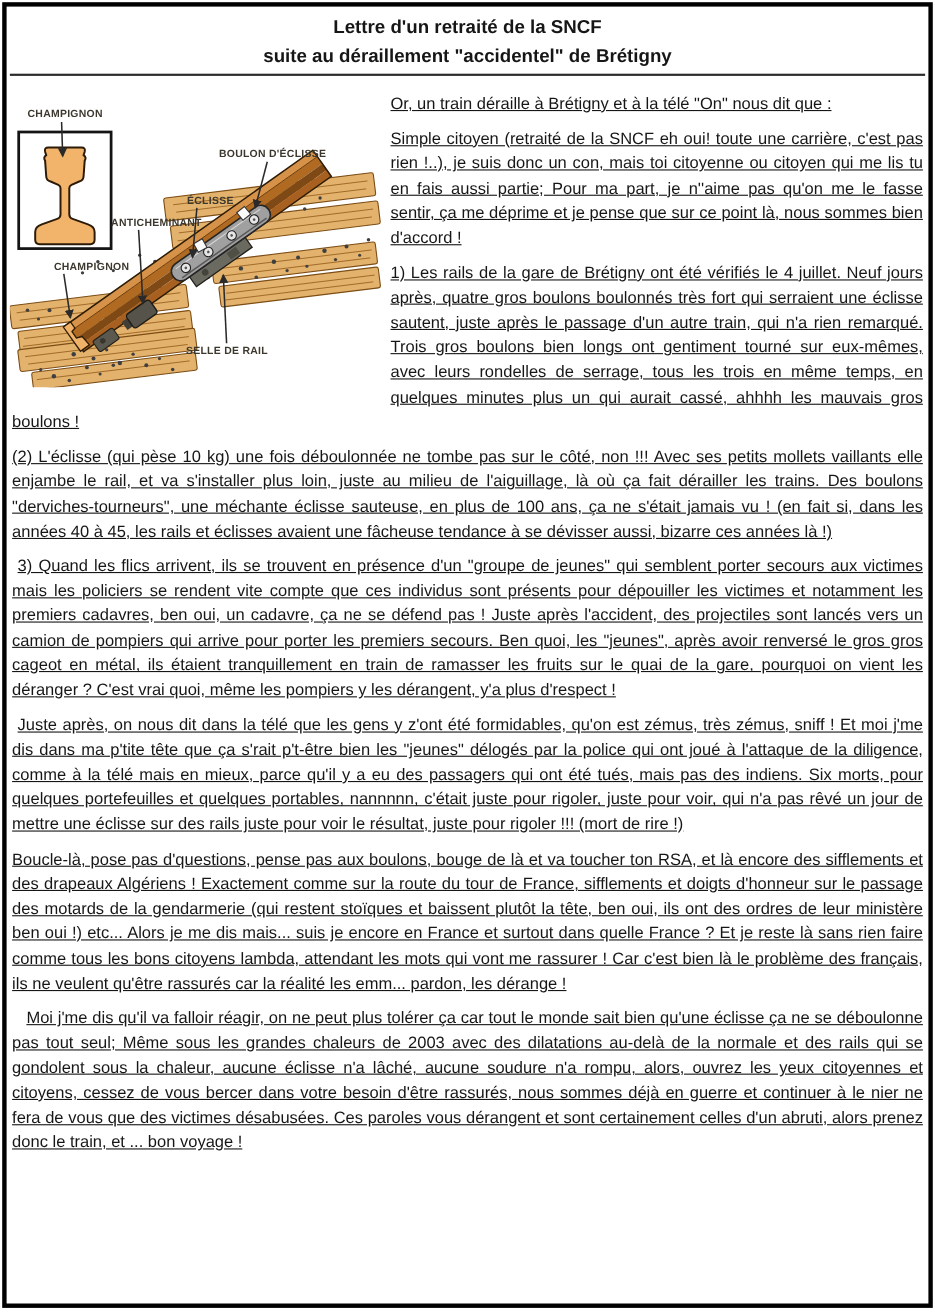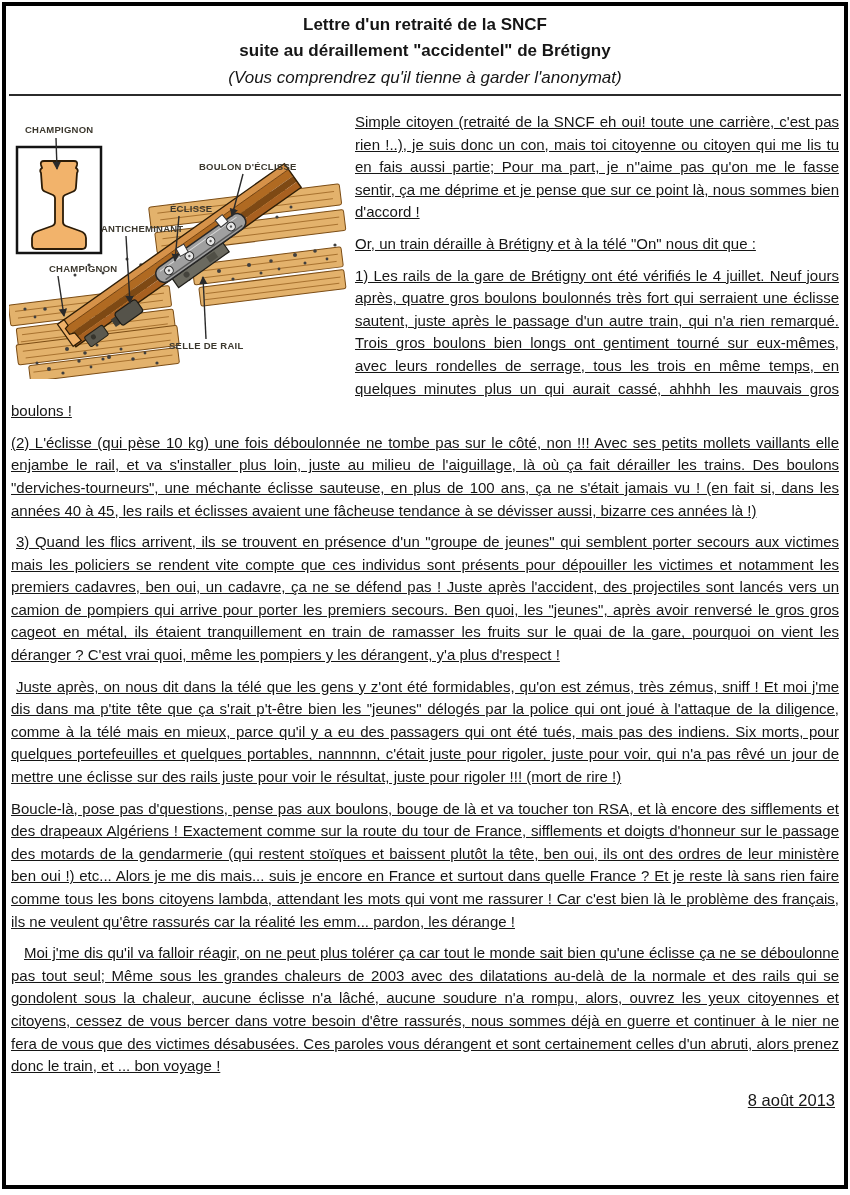--- a/index.html
+++ b/index.html
@@ -39,21 +39,20 @@
   .dlab { font-size:9.5px; font-weight:bold; fill:#3c382e; letter-spacing:.25px; }
 </style>
 </head>
 <body>
 
 <div class="sheet">
 
   <div class="hdr">
     <div class="b">Lettre d'un retraité de la SNCF</div>
     <div class="b">suite au déraillement "accidentel" de Brétigny</div>
-    <div class="i">(Vous comprendrez qu'il tienne à garder l'anonymat)</div>
   </div>
   <hr class="rule">
 
   <div class="doc">
 
     <figure class="diagram">
       <svg width="338" height="266" viewBox="0 0 338 266" xmlns="http://www.w3.org/2000/svg">
         <defs>
           <marker id="ah" markerWidth="8" markerHeight="8" refX="5.2" refY="3" orient="auto">
             <path d="M0,0 L6,3 L0,6 Z" fill="#2a2a2a"></path>
@@ -211,25 +210,24 @@
 
           <text class="dlab" x="40" y="159">CHAMPIGNON</text>
           <line x1="49" y1="163" x2="55" y2="203" stroke="#2a2a2a" stroke-width="1.4" marker-end="url(#ah)"></line>
 
           <text class="dlab" x="160" y="236">SELLE DE RAIL</text>
           <line x1="197" y1="226" x2="194" y2="164" stroke="#2a2a2a" stroke-width="1.4" marker-end="url(#ah)"></line>
         </g>
       </svg>
     </figure>
 
+    <p>Or, un train déraille à Brétigny et à la télé "On" nous dit que :</p>
     <p>Simple citoyen (retraité de la SNCF eh oui! toute une carrière, c'est pas rien !..), je suis donc un con, mais toi citoyenne ou citoyen qui me lis tu en fais aussi partie; Pour ma part, je n''aime pas qu'on me le fasse sentir, ça me déprime et je pense que sur ce point là, nous sommes bien d'accord !</p>
-    <p>Or, un train déraille à Brétigny et à la télé "On" nous dit que :</p>
     <p>1) Les rails de la gare de Brétigny ont été vérifiés le 4 juillet. Neuf jours après, quatre gros boulons boulonnés très fort qui serraient une éclisse sautent, juste après le passage d'un autre train, qui n'a rien remarqué. Trois gros boulons bien longs ont gentiment tourné sur eux-mêmes, avec leurs rondelles de serrage, tous les trois en même temps, en quelques minutes plus un qui aurait cassé, ahhhh les mauvais gros boulons !</p>
     <p>(2) L'éclisse (qui pèse 10 kg) une fois déboulonnée ne tombe pas sur le côté, non !!! Avec ses petits mollets vaillants elle enjambe le rail, et va s'installer plus loin, juste au milieu de l'aiguillage, là où ça fait dérailler les trains. Des boulons "derviches-tourneurs", une méchante éclisse sauteuse, en plus de 100 ans, ça ne s'était jamais vu ! (en fait si, dans les années 40 à 45, les rails et éclisses avaient une fâcheuse tendance à se dévisser aussi, bizarre ces années là !)</p>
     <p class="ind-sm">3) Quand les flics arrivent, ils se trouvent en présence d'un "groupe de jeunes" qui semblent porter secours aux victimes mais les policiers se rendent vite compte que ces individus sont présents pour dépouiller les victimes et notamment les premiers cadavres, ben oui, un cadavre, ça ne se défend pas ! Juste après l'accident, des projectiles sont lancés vers un camion de pompiers qui arrive pour porter les premiers secours. Ben quoi, les "jeunes", après avoir renversé le gros gros cageot en métal, ils étaient tranquillement en train de ramasser les fruits sur le quai de la gare, pourquoi on vient les déranger ? C'est vrai quoi, même les pompiers y les dérangent, y'a plus d'respect !</p>
     <p class="ind-sm">Juste après, on nous dit dans la télé que les gens y z'ont été formidables, qu'on est zémus, très zémus, sniff ! Et moi j'me dis dans ma p'tite tête que ça s'rait p't-être bien les "jeunes" délogés par la police qui ont joué à l'attaque de la diligence, comme à la télé mais en mieux, parce qu'il y a eu des passagers qui ont été tués, mais pas des indiens. Six morts, pour quelques portefeuilles et quelques portables, nannnnn, c'était juste pour rigoler, juste pour voir, qui n'a pas rêvé un jour de mettre une éclisse sur des rails juste pour voir le résultat, juste pour rigoler !!!  (mort de rire !)</p>
     <p>Boucle-là, pose pas d'questions, pense pas aux boulons, bouge de là et va toucher ton RSA, et là encore des sifflements et des drapeaux Algériens ! Exactement comme sur la route du tour de France, sifflements et doigts d'honneur sur le passage des motards de la gendarmerie (qui restent stoïques et baissent plutôt la tête, ben oui, ils ont des ordres de leur ministère ben oui !) etc...  Alors je me dis mais... suis je encore en France et surtout dans quelle France ?  Et je reste là sans rien faire comme tous les bons citoyens lambda, attendant les mots qui vont me rassurer ! Car c'est bien là le problème des français, ils ne veulent qu'être rassurés car la réalité les emm... pardon, les dérange !</p>
     <p class="ind-md">Moi j'me dis qu'il va falloir réagir, on ne peut plus tolérer ça car tout le monde sait bien qu'une éclisse ça ne se déboulonne pas tout seul; Même sous les grandes chaleurs de 2003 avec des dilatations au-delà de la normale et des rails qui se gondolent sous la chaleur, aucune éclisse n'a lâché, aucune soudure n'a rompu, alors, ouvrez les yeux citoyennes et citoyens, cessez de vous bercer dans votre besoin d'être rassurés, nous sommes déjà en guerre et continuer à le nier ne fera de vous que des victimes désabusées. Ces paroles vous dérangent et sont certainement celles d'un abruti, alors prenez donc le train, et ... bon voyage !</p>
 
-    <div class="datebox">8 août 2013</div>
   </div>
 
 </div>
 
 </body></html>

